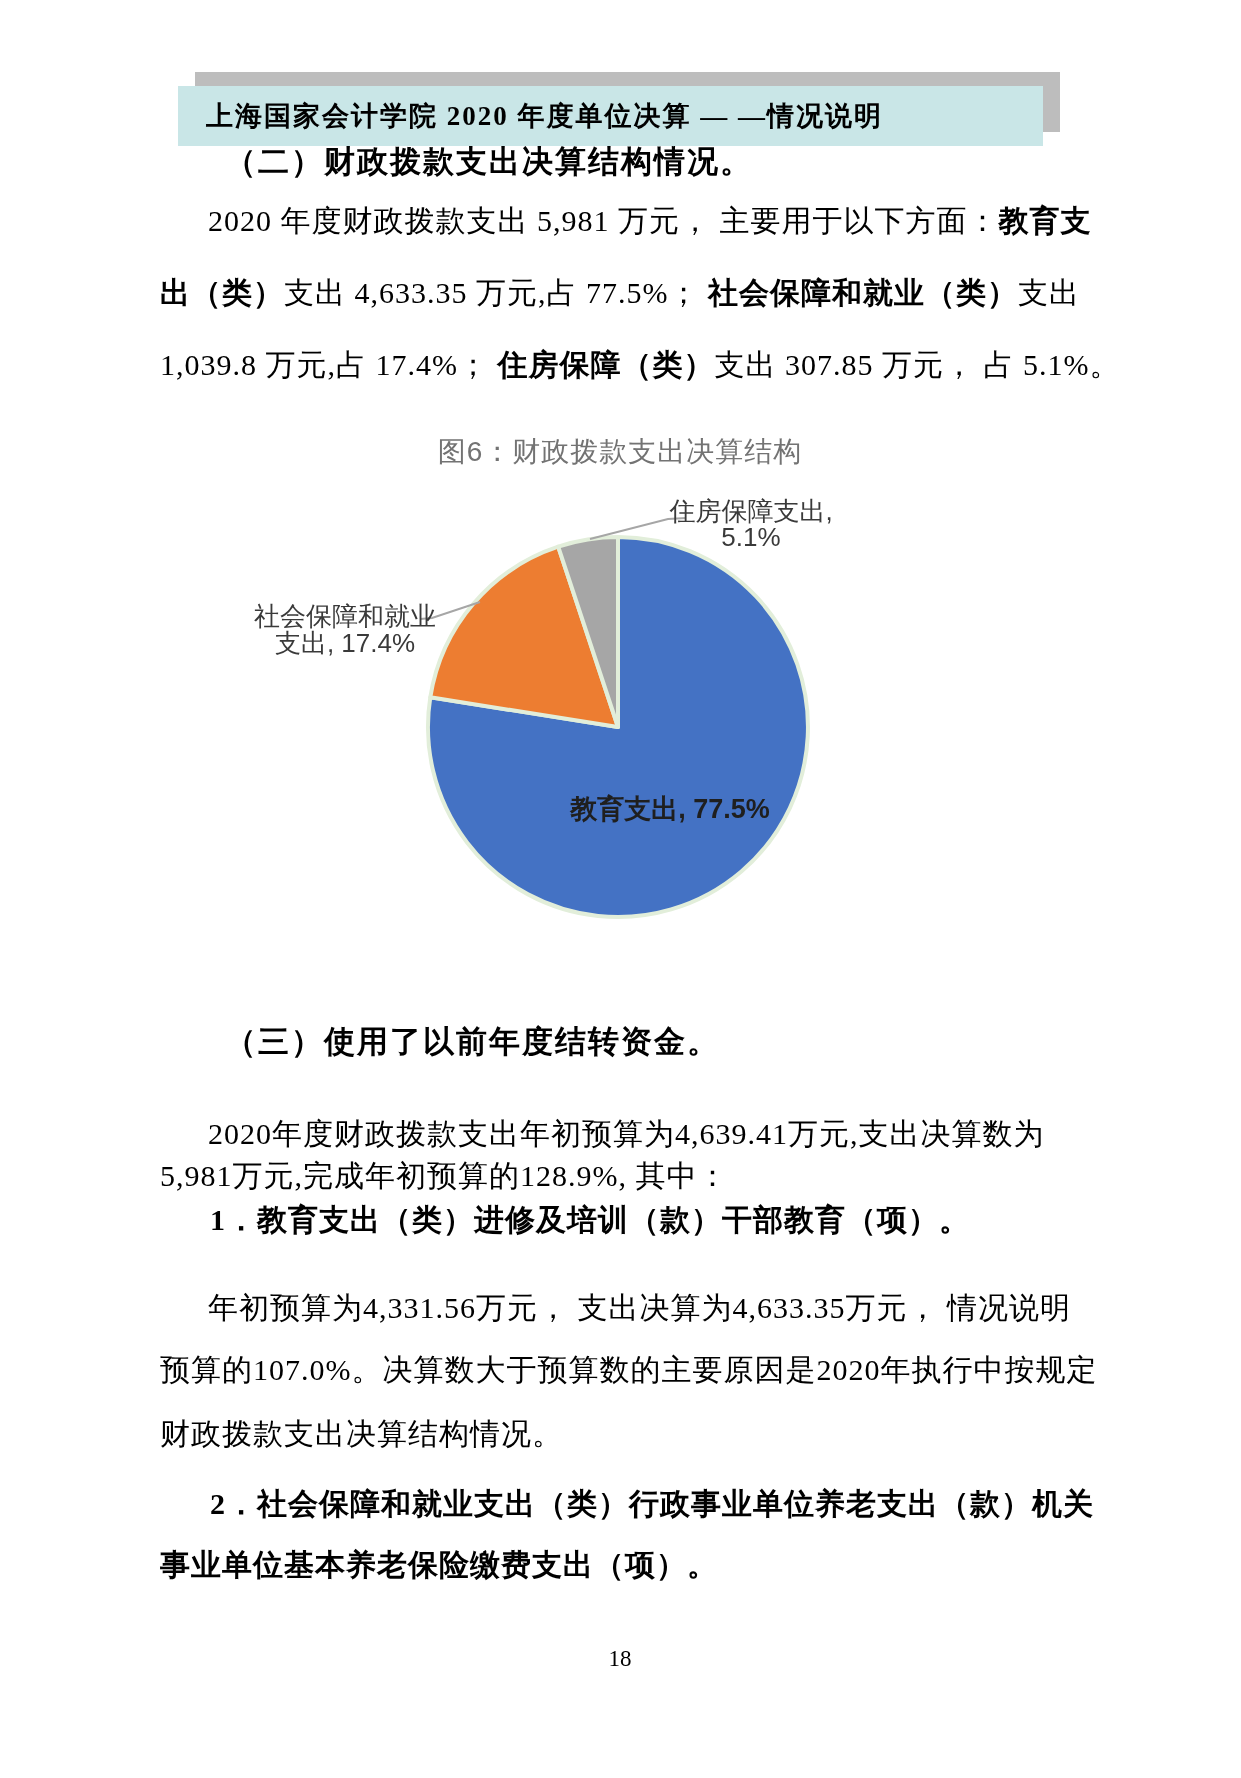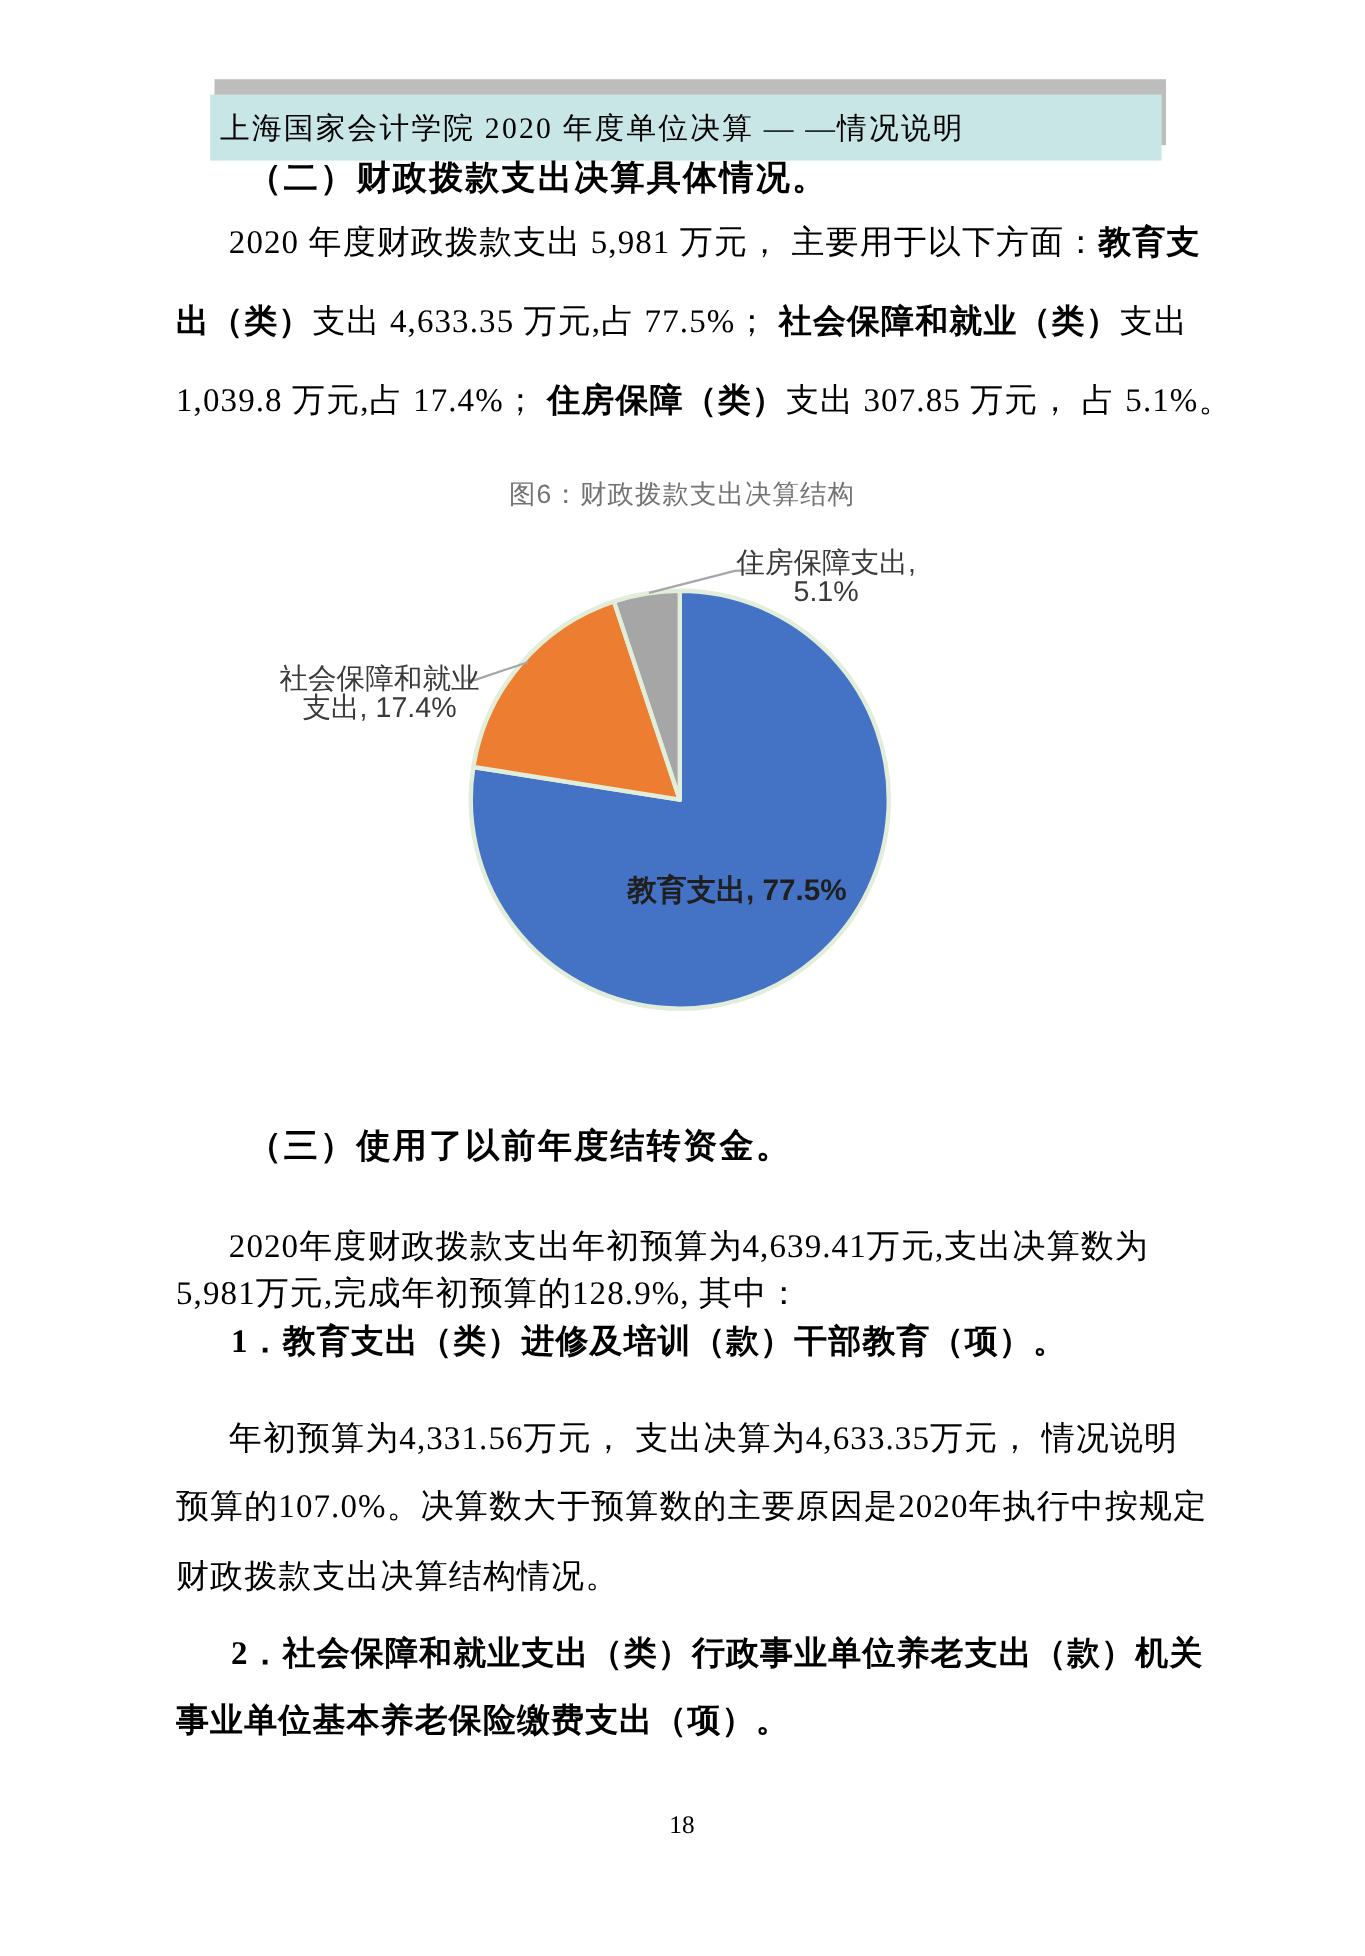--- a/index.html
+++ b/index.html
@@ -5,45 +5,45 @@
   html,body{margin:0;padding:0;}
   body{
     width:1241px;height:1778px;position:relative;background:#ffffff;
     font-family:"Liberation Serif","DejaVu Serif",serif;color:#000;
     overflow:hidden;
   }
   
   .hdr{position:absolute;left:178px;top:86px;width:865px;height:60px;}
   .hdr-shadow{position:absolute;left:17px;top:-14px;width:100%;height:100%;}
   .hdr-box{position:absolute;left:0;top:0;width:100%;height:100%;
-    display:flex;align-items:center;padding-left:9px;box-sizing:border-box;
-    font-size:27px;font-weight:normal;letter-spacing:2px;white-space:nowrap;margin-left:13px;}
+    display:flex;align-items:center;padding-left:28px;box-sizing:border-box;
+    font-size:27px;font-weight:bold;letter-spacing:2px;white-space:nowrap;}
   
   .ln{position:absolute;white-space:nowrap;font-size:30px;letter-spacing:1px;line-height:36px;}
   .h2{font-size:31px;font-weight:bold;letter-spacing:2px;}
   .bold{font-weight:bold;}
   .seg-b{font-weight:bold;}
   
   .fig-title{position:absolute;left:160px;top:433px;width:920px;text-align:center;
-    font-family:"Liberation Sans","DejaVu Sans",sans-serif;font-size:24px;letter-spacing:1px;}
+    font-family:"Liberation Sans","DejaVu Sans",sans-serif;font-size:28px;letter-spacing:1px;}
   #pie-svg{position:absolute;left:0;top:0;width:1241px;height:1778px;pointer-events:none;}
   .pie-lbl-in{font-family:"Liberation Sans","DejaVu Sans",sans-serif;font-size:27px;font-weight:bold;}
   .pie-lbl-out{font-family:"Liberation Sans","DejaVu Sans",sans-serif;font-size:26px;}
   
   .pagenum{position:absolute;left:160px;top:1646px;width:920px;text-align:center;font-size:23px;}
 </style>
 </head>
 <body>
 
 <div class="hdr">
   <div class="hdr-shadow" style="background: rgb(189, 189, 189);"></div>
   <div class="hdr-box" style="background: rgb(201, 230, 231);">上海国家会计学院 2020 年度单位决算 — —情况说明</div>
 </div>
 
-<div class="ln h2" style="left:225px;top:144px;">（二）财政拨款支出决算具体情况。</div>
+<div class="ln h2" style="left:225px;top:144px;">（二）财政拨款支出决算结构情况。</div>
 <div class="ln" style="left:208px;top:203px;"><span>2020 年度财政拨款支出 5,981 万元， 主要用于以下方面：</span><span class="seg-b">教育支</span></div>
 <div class="ln" style="left:160px;top:275px;"><span class="seg-b">出（类）</span><span>支出 4,633.35 万元,占 77.5%； </span><span class="seg-b">社会保障和就业（类）</span><span>支出</span></div>
 <div class="ln" style="left:160px;top:347px;"><span>1,039.8 万元,占 17.4%； </span><span class="seg-b">住房保障（类）</span><span>支出 307.85 万元， 占 5.1%。</span></div>
 
 <div class="fig-title" style="color: rgb(115, 115, 115);">图6：财政拨款支出决算结构</div>
 <svg id="pie-svg" viewBox="0 0 1241 1778">
     <path d="M 618 727 L 618.0 537.0 A 190 190 0 1 1 430.3 697.3 Z" fill="#4472C4" stroke="#E2EEDA" stroke-width="4" stroke-linejoin="round"></path>
     <path d="M 618 727 L 430.3 697.3 A 190 190 0 0 1 558.2 546.7 Z" fill="#ED7D31" stroke="#E2EEDA" stroke-width="4" stroke-linejoin="round"></path>
     <path d="M 618 727 L 558.2 546.7 A 190 190 0 0 1 618.0 537.0 Z" fill="#A6A6A6" stroke="#E2EEDA" stroke-width="4" stroke-linejoin="round"></path>
     <polyline points="480,602 432,618 420,619" fill="none" stroke="#A6A6A6" stroke-width="2"></polyline>

